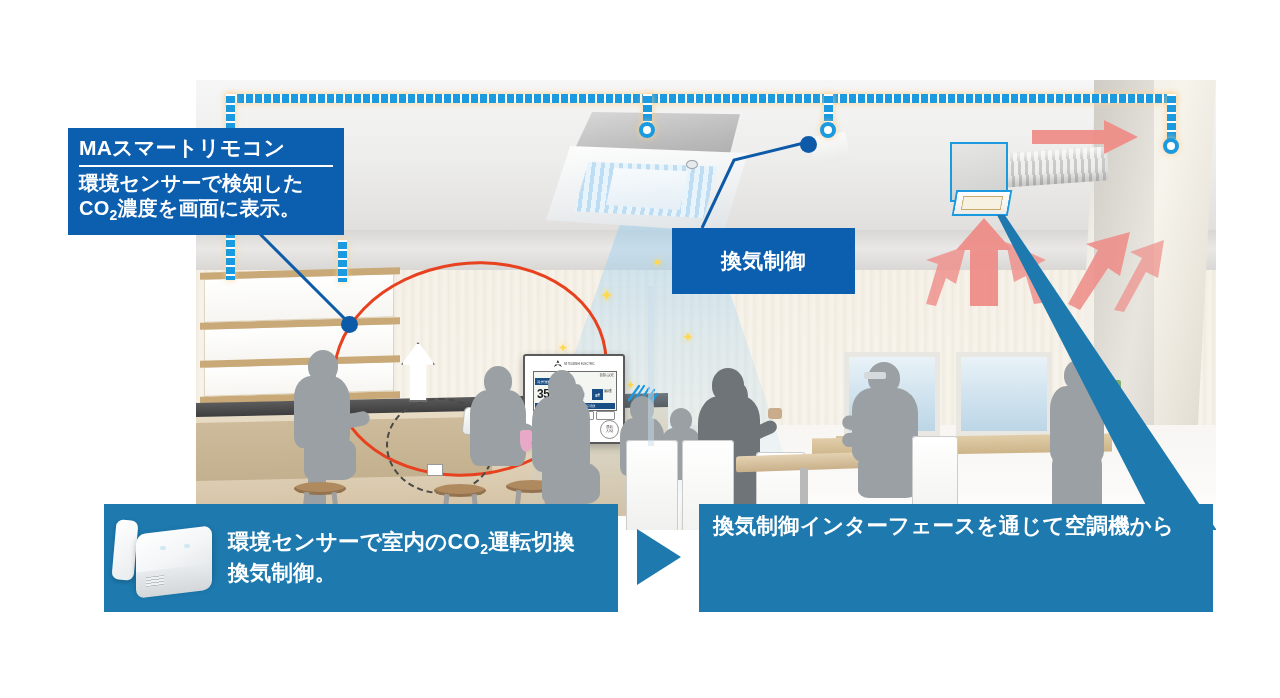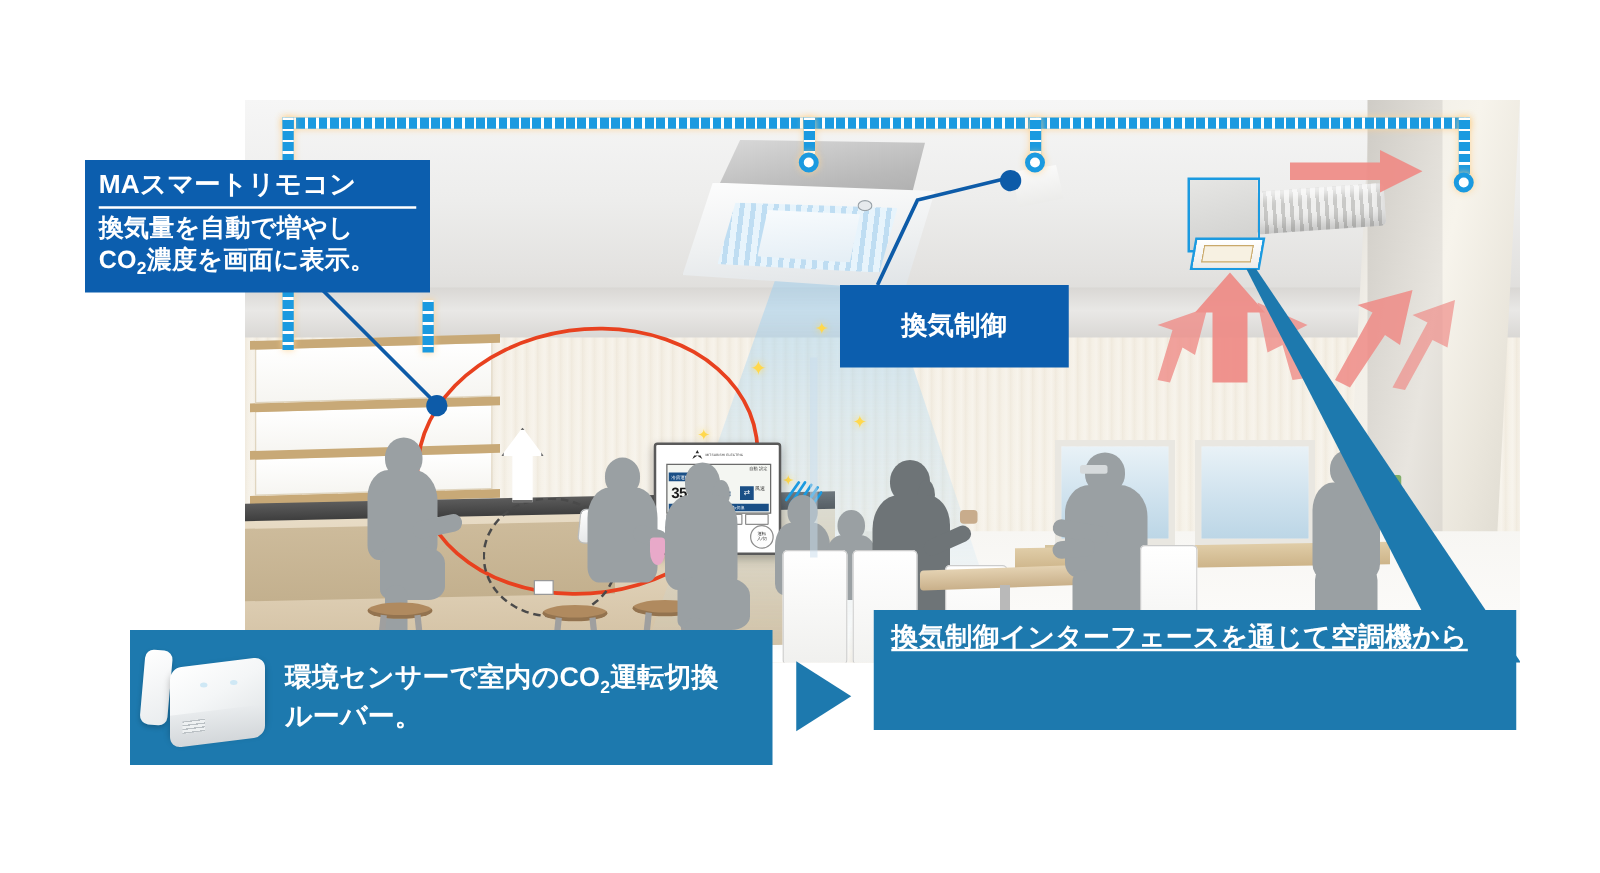--- a/index.html
+++ b/index.html
@@ -394,23 +394,22 @@
     transform: skewY(-7deg);
   }
   .sp-led{
     position:absolute; width:6px; height:4px; border-radius:50%;
     background:#cfe8f5;
   }
   .callout-bl .txt, .callout-br .txt{
     font-size:21.5px; line-height:1.33; font-weight:bold;
   }
   .callout-br{
-    left:699px; top:488px; width:514px; height:96px;
+    left:699px; top:504px; width:514px; height:108px;
     padding:8px 6px 8px 14px;
-    text-decoration:underline;
   }
   .play-tri{
     position:absolute; left:637px; top:529px; width:0; height:0;
     border-left:44px solid #1d79ae;
     border-top:28px solid transparent;
     border-bottom:28px solid transparent;
   }
   .sup{ font-size:13px; vertical-align:super; }
   .sub2{ font-size:14px; vertical-align:sub; }
 </style>
@@ -655,41 +654,41 @@
   <div class="lead-dot" style="left:341px; top:316px;"></div>
 
   <svg style="position:absolute; left:700px; top:142px; width:130px; height:96px; overflow:visible;">
     <polyline points="108,0 34,18 2,86" fill="none" stroke="#0d5ba8" stroke-width="3"></polyline>
   </svg>
   <div class="lead-dot" style="left:800px; top:136px;"></div>
 
   <div class="callout callout-top-left">
     <div class="title">MAスマートリモコン</div>
     <div class="desc">
-      <div>換気量を自動で増やし</div>
+      <div>環境センサーで検知した</div>
       <div><span>CO</span><span class="sub2">2</span><span>濃度を画面に表示。</span></div>
     </div>
   </div>
 
   <div class="callout callout-vent">
     <div>換気制御</div>
   </div>
 
   <div class="callout callout-bottom callout-bl">
     <div class="sensor-photo">
       <div class="sp-ant"></div>
       <div class="sp-cube"></div>
       <div class="sp-face"></div>
       <div class="sp-vent"></div>
       <div class="sp-led" style="left:46px; top:34px;"></div>
       <div class="sp-led" style="left:70px; top:32px;"></div>
     </div>
     <div class="txt">
       <div><span>環境センサーで室内のCO</span><span class="sub2">2</span><span>運転切換</span></div>
-      <div>ルーバー。</div>
+      <div>換気制御。</div>
     </div>
   </div>
 
   <div class="play-tri"></div>
 
   <div class="callout callout-bottom callout-br">
     <div class="txt">
       <div>換気制御インターフェースを通じて空調機から</div>
     </div>
   </div>

